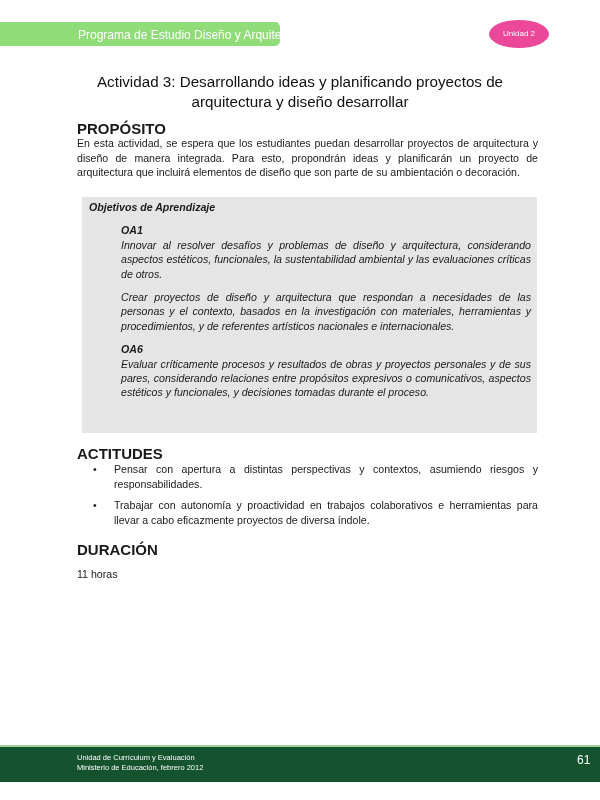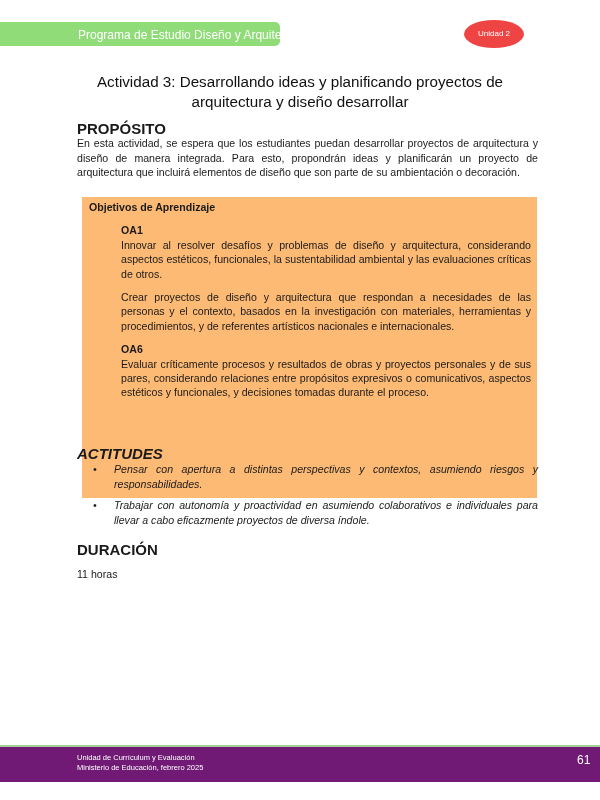--- a/index.html
+++ b/index.html
@@ -27,25 +27,25 @@
     .header-bar-text {
       position: absolute;
       left: 78px;
       top: 6px;
       font-size: 12px;
       color: #ffffff;
       white-space: nowrap;
     }
     .unit-pill {
       position: absolute;
-      left: 464px;
+      left: 489px;
       top: 20px;
       width: 60px;
       height: 28px;
-      background: #ef4444;
+      background: #ec4899;
       border-radius: 50%;
     }
     .unit-pill-text {
       position: absolute;
       left: 0;
       right: 0;
       top: 9px;
       text-align: center;
       font-size: 8px;
       color: #ffffff;
@@ -74,43 +74,44 @@
     }
     .justify {
       text-align: justify;
     }
     .purpose { top: 122px; }
     .oa-box {
       position: absolute;
       left: 82px;
       top: 197px;
       width: 455px;
-      height: 301px;
-      background: #fdba74;
+      height: 236px;
+      background: #e5e5e5;
+      font-style: italic;
     }
     .oa-inner {
       position: absolute;
       left: 7px;
       top: 3px;
       width: 442px;
       font-size: 10.6px;
       line-height: 14.4px;
     }
     .oa-title {
       font-weight: bold;
       margin-bottom: 9px;
     }
     .oa-item {
       margin-bottom: 9px;
       margin-left: 32px;
     }
     .oa-code {
       font-weight: bold;
     }
-    .attitudes { top: 447px; font-style: italic; }
+    .attitudes { top: 447px; }
     .attitude-list {
       list-style: none;
       margin: 1px 0 0 0;
       padding: 0;
     }
     .attitude-item {
       position: relative;
       padding-left: 37px;
       margin-bottom: 7px;
     }
@@ -122,21 +123,21 @@
     .duration { top: 543px; }
     .duration-value {
       margin-top: 10px;
     }
     .footer-bar {
       position: absolute;
       left: 0;
       top: 745px;
       width: 600px;
       height: 35px;
-      background: #701a75;
+      background: #14532d;
       border-top: 2px solid #a5cf98;
     }
     .footer-text {
       position: absolute;
       left: 77px;
       top: 6px;
       font-size: 7.5px;
       line-height: 10px;
       color: #ffffff;
     }
@@ -186,29 +187,29 @@
 
 <div class="section attitudes">
   <div class="section-heading">ACTITUDES</div>
   <ul class="attitude-list">
     <li class="attitude-item justify">
       <span class="bullet">•</span>
       <span>Pensar con apertura a distintas perspectivas y contextos, asumiendo riesgos y responsabilidades.</span>
     </li>
     <li class="attitude-item justify">
       <span class="bullet">•</span>
-      <span>Trabajar con autonomía y proactividad en asumiendo colaborativos e individuales para llevar a cabo eficazmente proyectos de diversa índole.</span>
+      <span>Trabajar con autonomía y proactividad en trabajos colaborativos e herramientas para llevar a cabo eficazmente proyectos de diversa índole.</span>
     </li>
   </ul>
 </div>
 
 <div class="section duration">
   <div class="section-heading">DURACIÓN</div>
   <div class="duration-value">11 horas</div>
 </div>
 
 <div class="footer-bar">
   <div class="footer-text">
     <div>Unidad de Currículum y Evaluación</div>
-    <div>Ministerio de Educación, febrero 2025</div>
+    <div>Ministerio de Educación, febrero 2012</div>
   </div>
   <div class="page-number">61</div>
 </div>
 
 </body></html>

